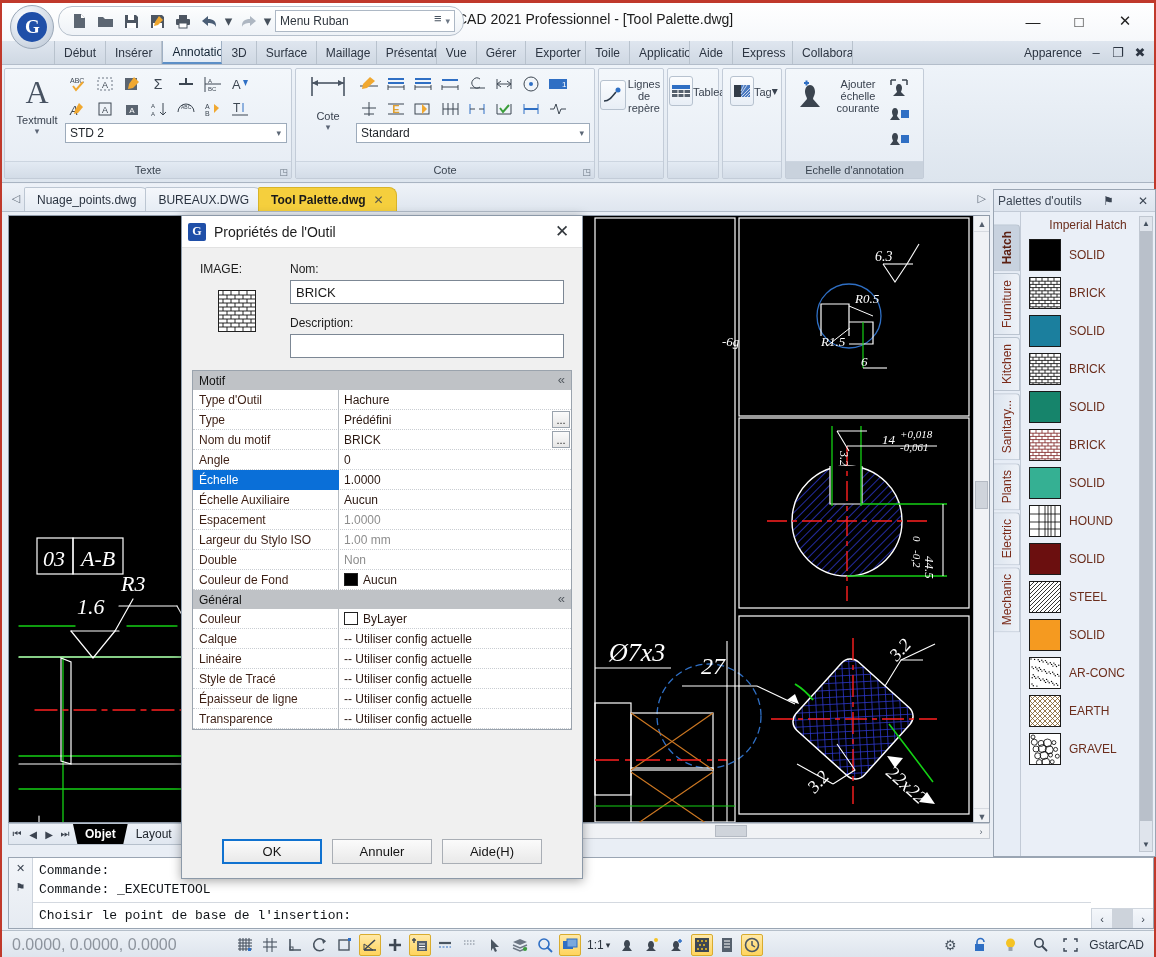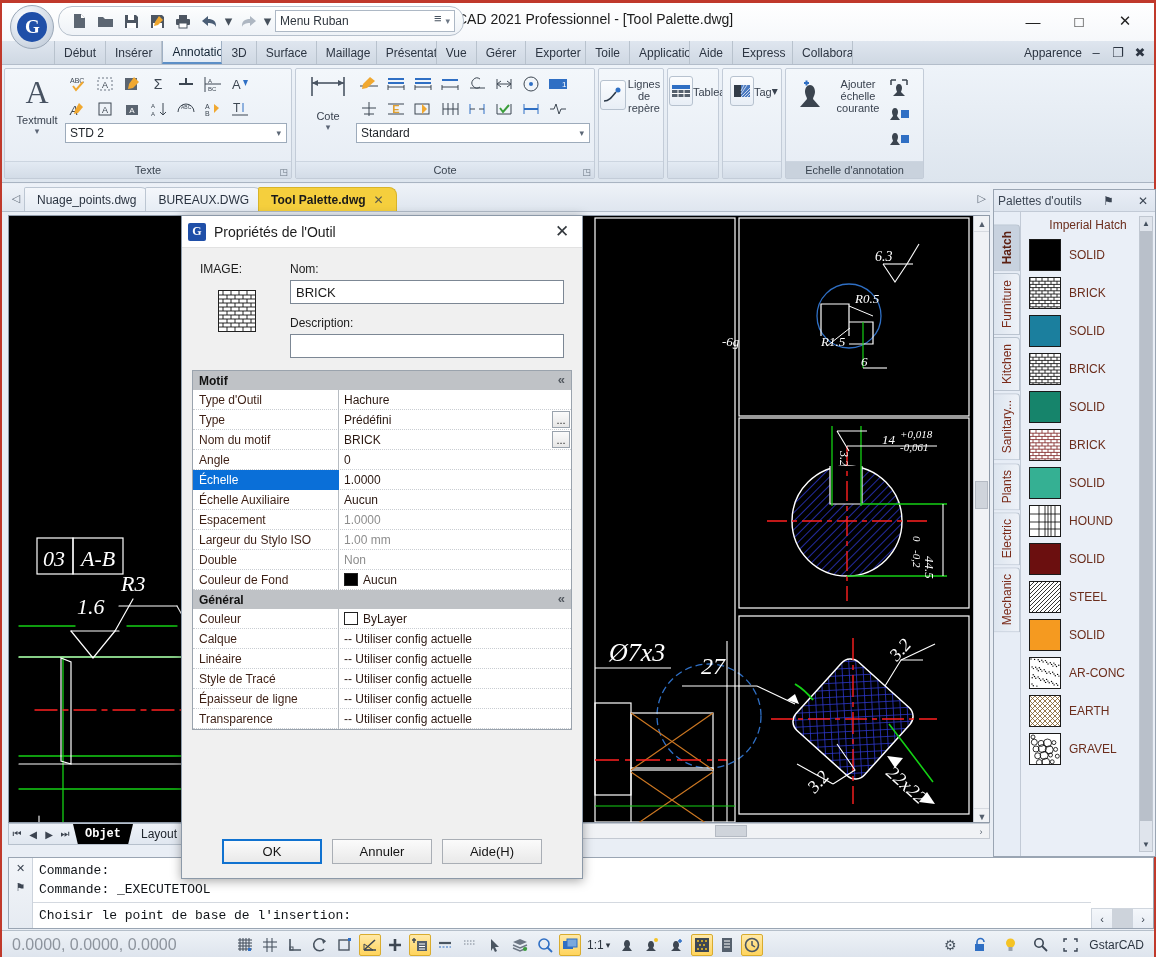--- a/index.html
+++ b/index.html
@@ -190,21 +190,21 @@
 
   
   .modelbar {
     position: absolute; left: 6px; top: 820px; width: 240px; height: 22px;
     display:flex; align-items:center; background: linear-gradient(#eef2f8,#e0e7f0);
     border:1px solid #b6c0cc; z-index: 6;
   }
   .mnav { width:16px; text-align:center; font-size:10px; color:#3c4busy; color:#3c4450; }
   .mtab { padding: 0 8px; height:20px; display:flex; align-items:center; font-size:12px; }
   .mtab.active { background:#000; color:#fff; font-weight:bold;
-                 clip-path: polygon(0 0,100% 0,92% 100%,8% 100%); padding:0 12px;font-family:Liberation Mono, monospace; }
+                 clip-path: polygon(0 0,100% 0,92% 100%,8% 100%); padding:0 12px; }
   .mtab.inactive { color:#20262e; }
 
   
   .palette {
     position: absolute; left: 991px; top: 186px; width: 163px; height: 668px;
     background: #e7edf6; border:1px solid #9aa5b3;
   }
   .palette-head {
     height: 22px; display:flex; align-items:center; padding: 0 4px;
     font-size: 12px; color:#3b4553;
@@ -306,21 +306,21 @@
     width: 100%; height: 24px; border:1px solid #7c8794; background:#fff;
     font-size: 13px; color:#1a1a1a; padding: 0 5px;
     font-family: "Liberation Sans", sans-serif;
   }
   .spacer10 { height: 12px; }
 
   
   .pgrid { margin: 12px 10px 0 10px; border:1px solid #9aa3ad; background:#fff; }
   .pg-section {
     height: 19px; background: #bfc2c6; display:flex; align-items:center;
-    font-size: 12px; font-weight:bold; color:#111; padding-left:6px; position:relative;
+    font-size: 12px; font-weight:normal; color:#111; padding-left:6px; position:relative;
   }
   .pg-section .chev { position:absolute; right:6px; top:1px; font-size:13px; color:#52585f; }
   .pg-row { height: 20px; display:flex; align-items:center; position:relative;
             border-bottom: 1px dotted #c9cdd2; }
   .pg-name {
     width: 146px; padding-left: 6px; font-size: 12px; color:#3d1f14;
     border-right: 1px solid #b7bcc2; height:20px; line-height:20px; overflow:hidden;
     white-space:nowrap;
   }
   .pg-row.sel .pg-name { background:#0a6fd8; color:#ffffff; border-right-color:#0a6fd8; }

